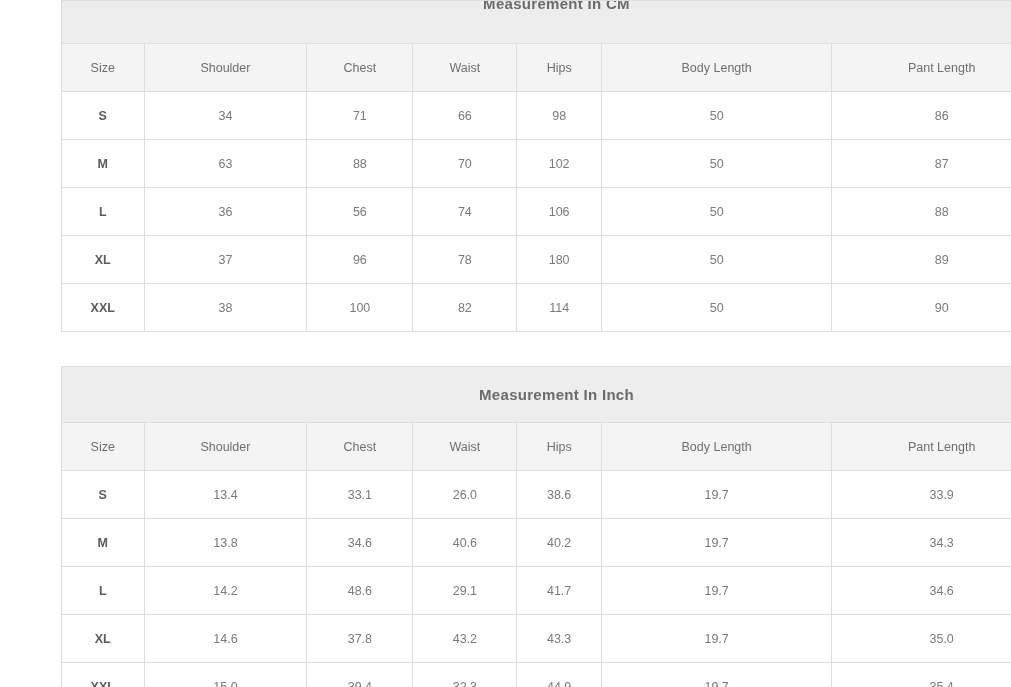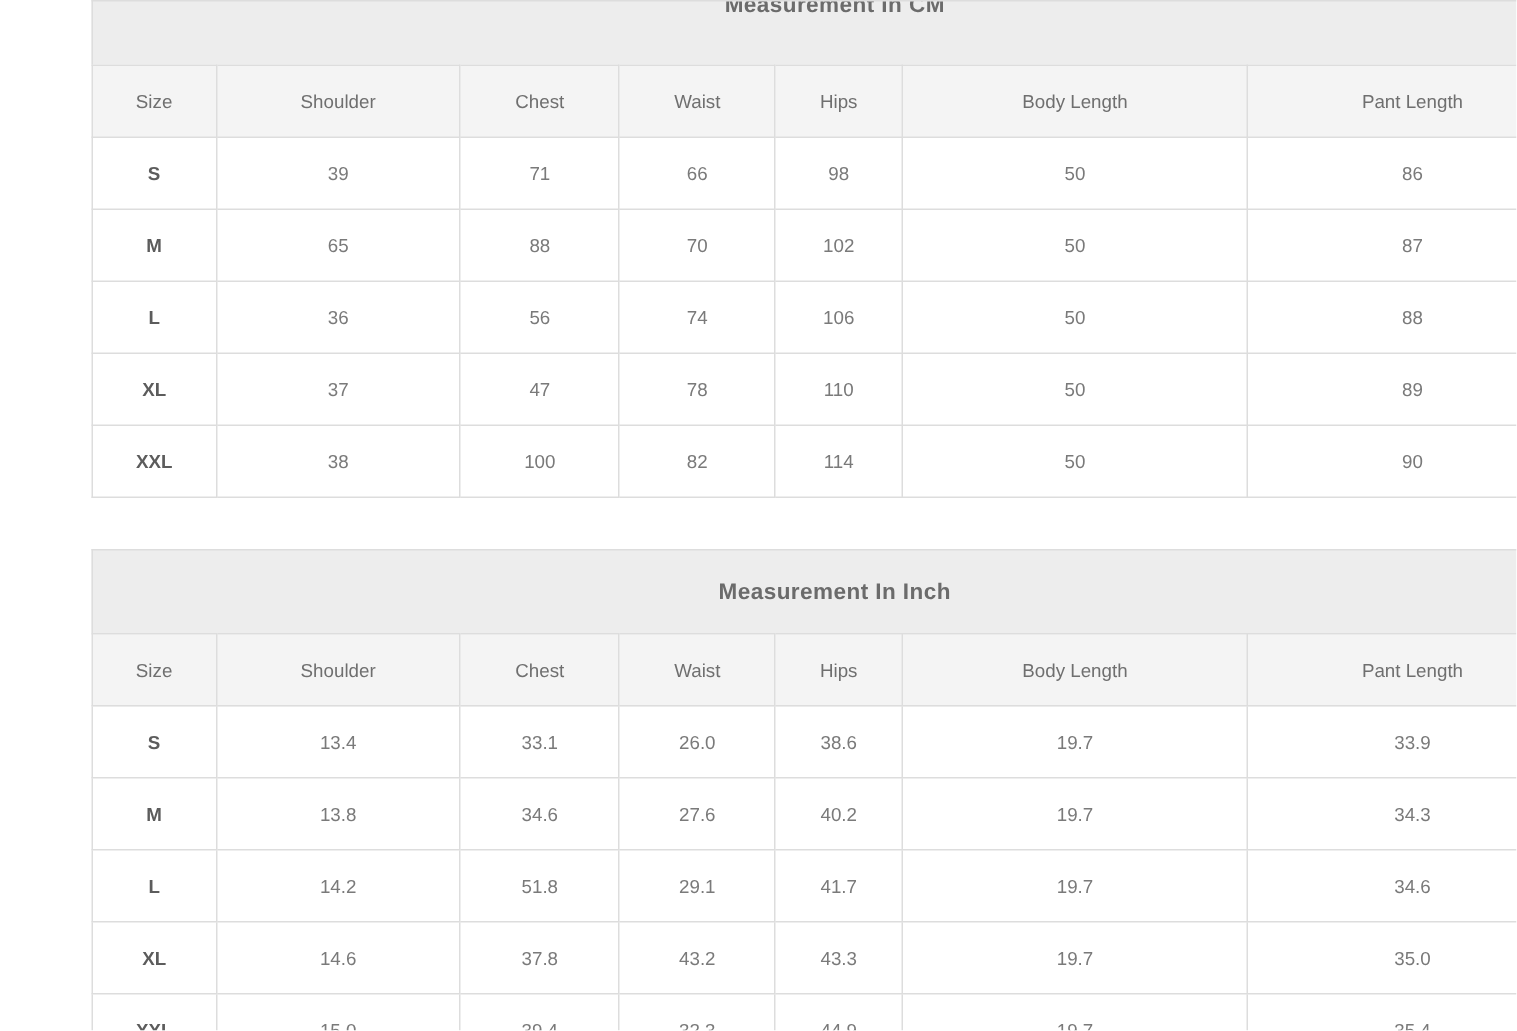--- a/index.html
+++ b/index.html
@@ -115,51 +115,51 @@
             <th>Chest</th>
             <th>Waist</th>
             <th>Hips</th>
             <th>Body Length</th>
             <th>Pant Length</th>
           </tr>
         </thead>
         <tbody>
           <tr>
             <td class="size-cell">S</td>
-            <td>39</td>
+            <td>34</td>
             <td>71</td>
             <td>66</td>
             <td>98</td>
             <td>50</td>
             <td>86</td>
           </tr>
           <tr>
             <td class="size-cell">M</td>
-            <td>65</td>
+            <td>63</td>
             <td>88</td>
             <td>70</td>
             <td>102</td>
             <td>50</td>
             <td>87</td>
           </tr>
           <tr>
             <td class="size-cell">L</td>
             <td>36</td>
             <td>56</td>
             <td>74</td>
             <td>106</td>
             <td>50</td>
             <td>88</td>
           </tr>
           <tr>
             <td class="size-cell">XL</td>
             <td>37</td>
-            <td>47</td>
+            <td>96</td>
             <td>78</td>
-            <td>110</td>
+            <td>180</td>
             <td>50</td>
             <td>89</td>
           </tr>
           <tr>
             <td class="size-cell">XXL</td>
             <td>38</td>
             <td>100</td>
             <td>82</td>
             <td>114</td>
             <td>50</td>
@@ -201,29 +201,29 @@
             <td>33.1</td>
             <td>26.0</td>
             <td>38.6</td>
             <td>19.7</td>
             <td>33.9</td>
           </tr>
           <tr>
             <td class="size-cell">M</td>
             <td>13.8</td>
             <td>34.6</td>
-            <td>27.6</td>
+            <td>40.6</td>
             <td>40.2</td>
             <td>19.7</td>
             <td>34.3</td>
           </tr>
           <tr>
             <td class="size-cell">L</td>
             <td>14.2</td>
-            <td>51.8</td>
+            <td>48.6</td>
             <td>29.1</td>
             <td>41.7</td>
             <td>19.7</td>
             <td>34.6</td>
           </tr>
           <tr>
             <td class="size-cell">XL</td>
             <td>14.6</td>
             <td>37.8</td>
             <td>43.2</td>

